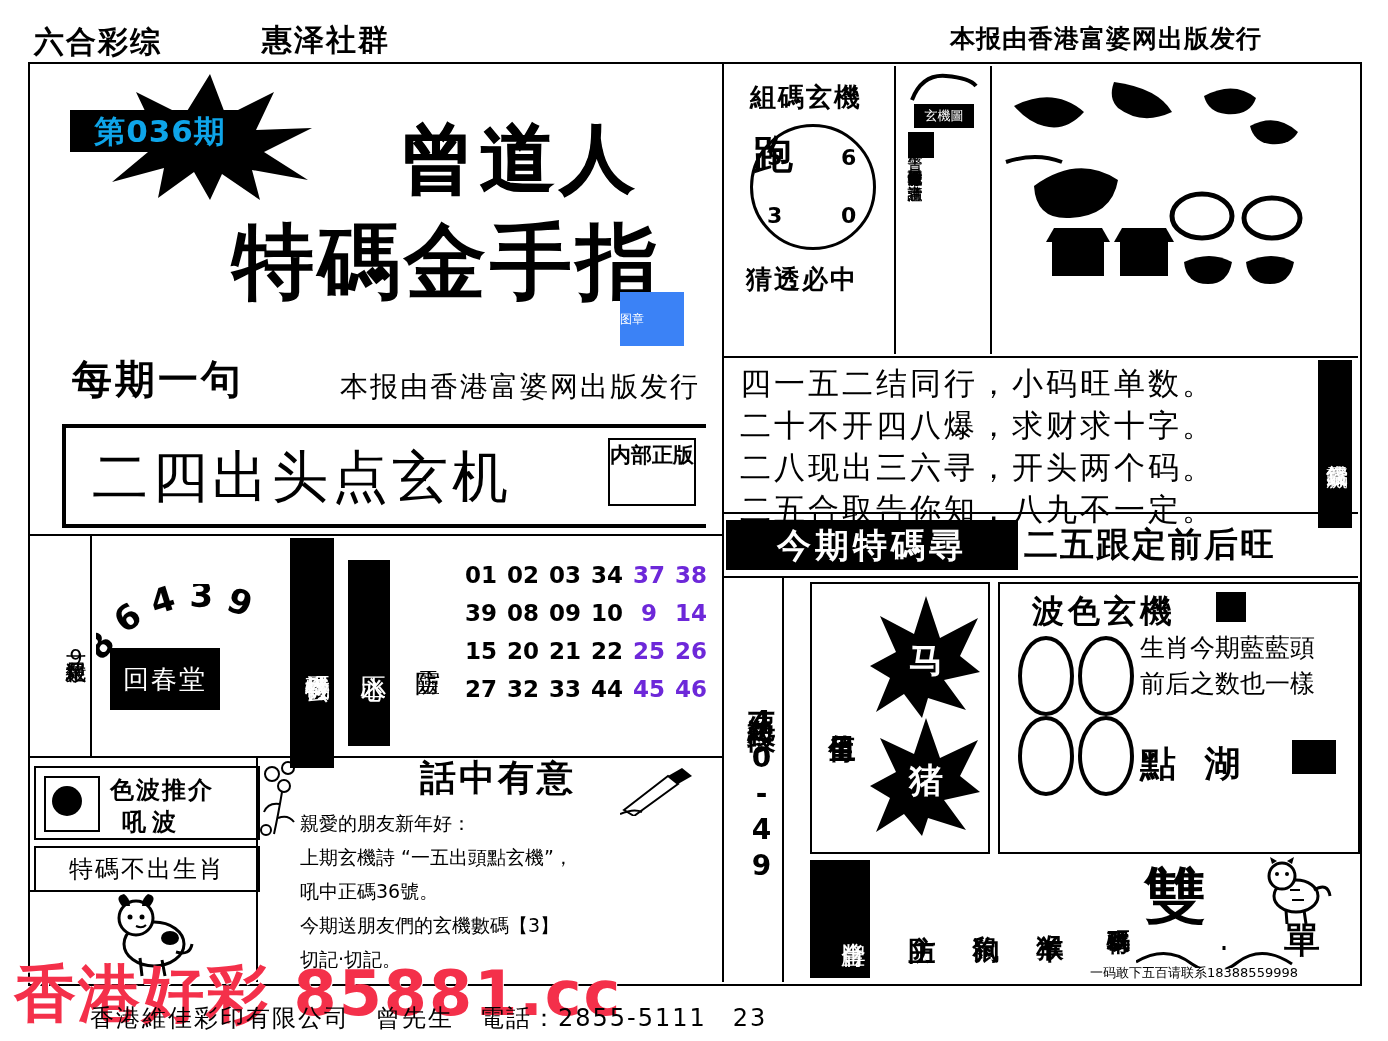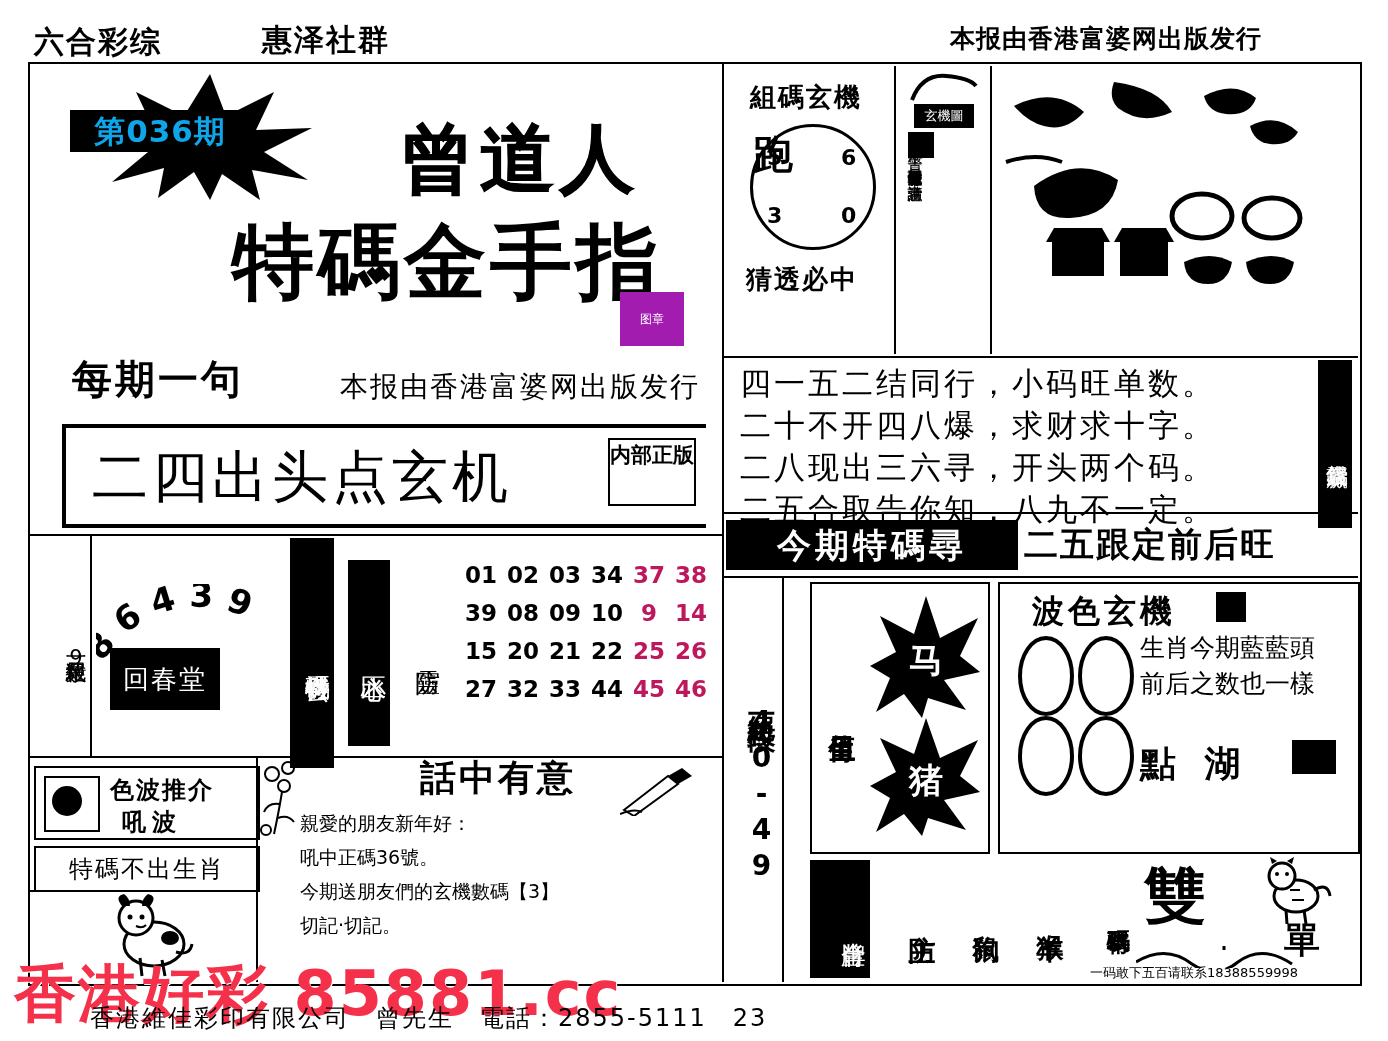--- a/index.html
+++ b/index.html
@@ -19,22 +19,22 @@
   #frame{left:28px;top:62px;width:1330px;height:920px;border:2px solid #000;}
 
   
   #issueStar{left:60px;top:72px;width:300px;height:130px;}
   #issueStar .starwrap{position:relative;width:300px;height:130px;}
   #issueLabel{position:absolute;left:10px;top:38px;width:180px;height:42px;background:#000;color:#0ea5e9;
               font-size:31px;font-weight:bold;line-height:42px;text-align:center;letter-spacing:1px;}
   #title1{left:400px;top:110px;font-size:74px;font-weight:bold;letter-spacing:6px;
           -webkit-text-stroke:1px #000;}
   #title2{left:232px;top:208px;font-size:82px;font-weight:bold;letter-spacing:4px;}
-  #smallseal{left:620px;top:292px;width:64px;height:54px;background:#a21caf;color:#fff;font-size:12px;
-             text-align:center;line-height:54px;}
+  #smallseal{left:620px;top:292px;width:64px;height:54px;background:#3b82f6;color:#fff;font-size:12px;
+             text-align:left;line-height:54px;}
   #everyphrase{left:72px;top:352px;font-size:40px;font-weight:bold;letter-spacing:3px;}
   #center-sub{left:340px;top:368px;font-size:28px;letter-spacing:2px;}
   #bigline{left:92px;top:440px;font-size:56px;font-weight:normal;letter-spacing:4px;}
   #innerlabel{left:608px;top:438px;width:84px;height:64px;border:2px solid #000;font-size:21px;
               line-height:31px;text-align:center;font-weight:bold;}
   #bracket{left:62px;top:424px;width:640px;height:96px;border-left:4px solid #000;border-top:4px solid #000;border-bottom:4px solid #000;}
 
   
   .hl{background:#000;height:2px;}
   .vl{background:#000;width:2px;}
@@ -44,21 +44,21 @@
   #nums86439{left:96px;top:584px;font-size:36px;font-weight:bold;}
   #sealBox{left:110px;top:648px;width:104px;height:56px;border:3px solid #000;background:#000;color:#fff;
            font-size:26px;text-align:center;line-height:56px;letter-spacing:2px;}
   #xuanji{left:290px;top:538px;width:44px;height:224px;background:#000;color:#fff;font-size:25px;
           padding-top:6px;}
   #xinshui{left:348px;top:560px;width:42px;height:180px;background:#000;color:#fff;font-size:25px;padding-top:6px;}
   #lingfang{left:404px;top:560px;width:40px;height:180px;font-size:25px;}
   #numtable{left:460px;top:556px;width:256px;}
   #numtable table{border-collapse:collapse;width:252px;}
   #numtable td{font-size:23px;font-weight:bold;padding:6px 2px;text-align:center;}
-  #numtable td.dim{font-weight:bold;color:#be185d;}
+  #numtable td.dim{font-weight:bold;color:#6d28d9;}
 
   
   #cwbox{left:34px;top:766px;width:222px;height:70px;border:2px solid #000;}
   #cwMoon{position:absolute;left:8px;top:8px;width:52px;height:52px;border:2px solid #000;}
   #cwMoon:after{content:"";position:absolute;left:6px;top:8px;width:30px;height:30px;border-radius:50%;
                 background:#000;}
   #cwTitle{position:absolute;left:74px;top:6px;font-size:24px;font-weight:bold;letter-spacing:2px;}
   #cwSub{position:absolute;left:86px;top:38px;font-size:24px;font-weight:bold;letter-spacing:6px;}
   #nozodiac{left:34px;top:846px;width:222px;height:42px;border:2px solid #000;font-size:24px;
             font-weight:normal;text-align:center;line-height:42px;letter-spacing:2px;}
@@ -274,20 +274,21 @@
   <div class="abs" id="huazhong">話中有意</div>
   <div class="abs" id="pen">
     <svg width="86" height="50" viewBox="0 0 86 50">
       <path d="M4,44 L48,10 L58,18 L14,50 Z" fill="none" stroke="#000" stroke-width="2"></path>
       <path d="M48,10 L62,2 L72,10 L58,18 Z" fill="#000"></path>
       <path d="M0,48 q14,-6 22,-2" fill="none" stroke="#000" stroke-width="2"></path>
     </svg>
   </div>
   <div class="abs" id="letter">
     <div>親愛的朋友新年好：</div>
+    <div>上期玄機詩 “一五出頭點玄機”，</div>
     <div>吼中正碼36號。</div>
     <div>今期送朋友們的玄機數碼【3】</div>
     <div>切記·切記。</div>
   </div>
 
   <div class="abs vert" id="killseg">絕殺一段40-49</div>
 
   <div class="abs" id="zumaBox">
     <div id="zumaTitle">組碼玄機</div>
     <div id="zumaCircle">

